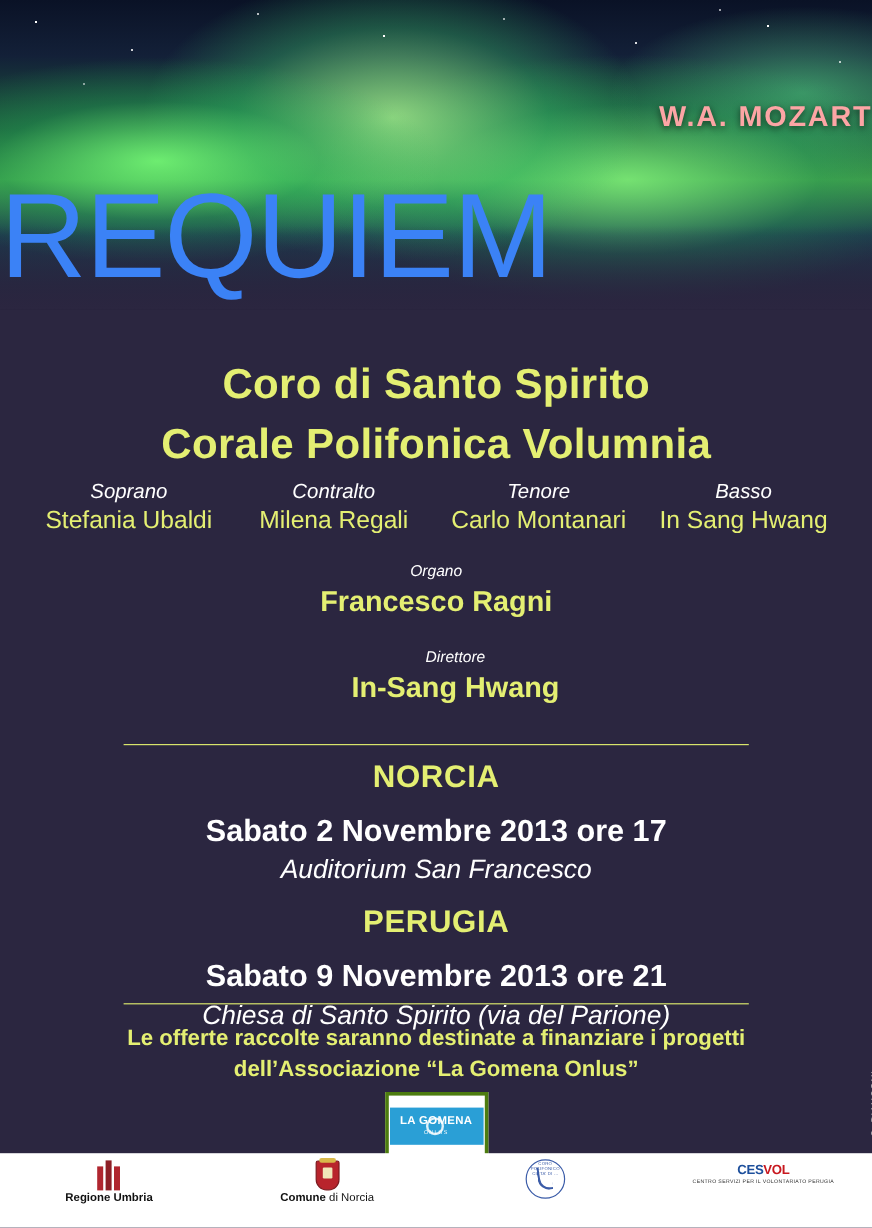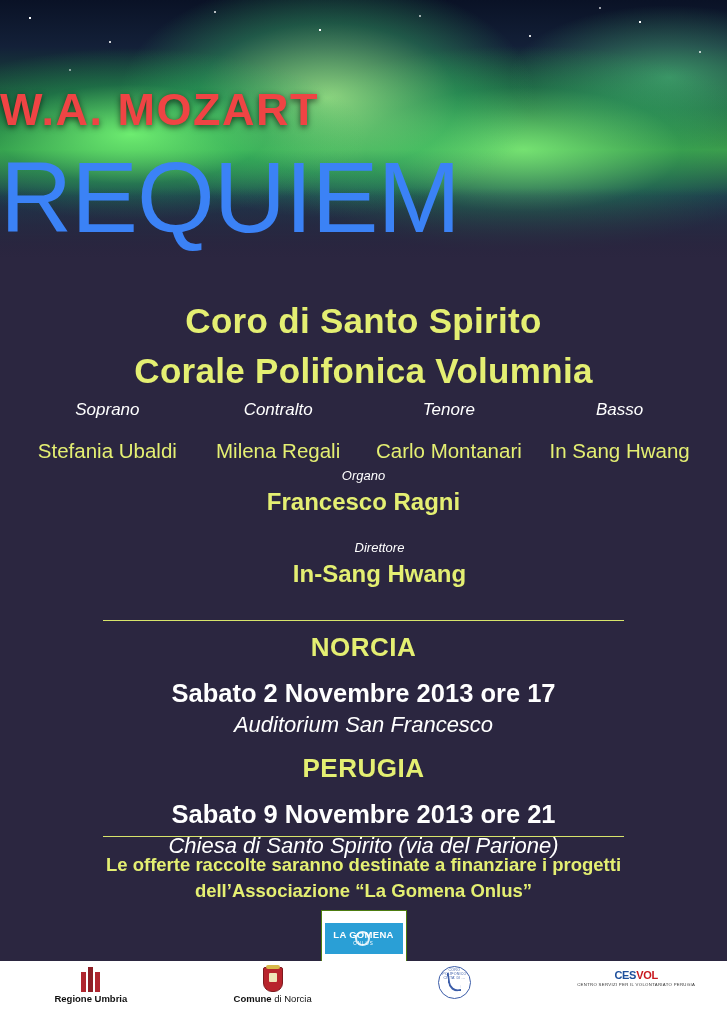--- a/index.html
+++ b/index.html
@@ -49,23 +49,23 @@
     position: absolute;
     left: 0; bottom: 0;
     width: 727px; height: 70px;
     background: linear-gradient(to bottom, rgba(43,38,64,0) 0%, rgba(43,38,64,0.55) 55%, #2b2640 100%);
   }
 
   
   .composer {
     position: absolute;
     top: 84px; left: 0; width: 727px;
-    text-align: left;
-    color: #ef4444;
-    font-size: 45px;
+    text-align: right;
+    color: #fca5a5;
+    font-size: 24px;
     font-weight: bold;
     letter-spacing: 1.5px;
     text-shadow: 0 2px 6px rgba(0,0,0,.65);
   }
   .requiem {
     position: absolute;
     top: 147px; left: 0; width: 727px;
     text-align: left;
     color: #3b82f6;
     font-size: 100px;
@@ -95,21 +95,21 @@
     top: 400px; left: 22px;
     width: 683px;
     display: flex;
     justify-content: space-between;
   }
   .sol-col { text-align: center; flex: 1 1 0; }
   .sol-role {
     color: #ffffff;
     font-style: italic;
     font-size: 17px;
-    margin-bottom: 19px;
+    margin-bottom: 2px;
   }
   .sol-name {
     color: #e4ef72;
     font-size: 20.5px;
     white-space: nowrap;
   }
 
   
   .credit-block {
     position: absolute;
@@ -175,21 +175,21 @@
     line-height: 1.42;
   }
 
   
   .gomena {
     position: absolute;
     top: 910px; left: 50%;
     transform: translateX(-50%);
     width: 86px; height: 56px;
     background: #ffffff;
-    border: 1px solid #4d7c0f;
+    border: 3px solid #4d7c0f;
     display: flex;
     align-items: center;
     justify-content: center;
   }
   .gomena-inner {
     width: 78px; height: 31px;
     background: #2a9fd6;
     position: relative;
     display: flex;
     flex-direction: column;

